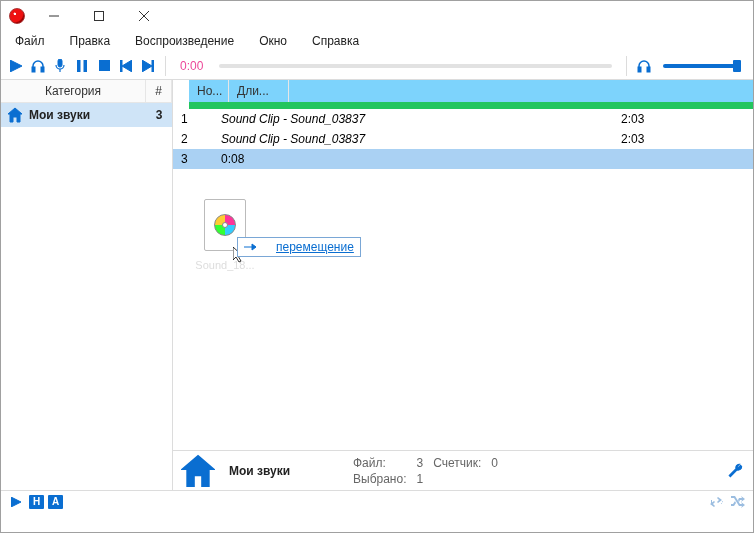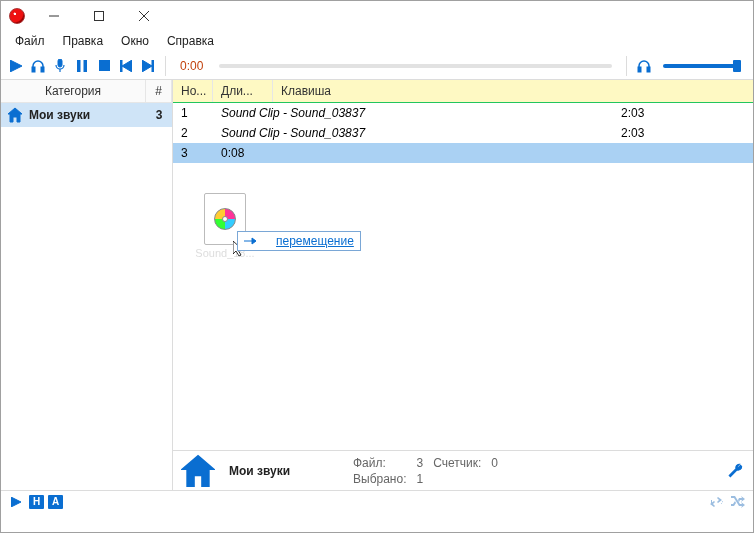--- a/index.html
+++ b/index.html
@@ -1,60 +1,60 @@
 <!DOCTYPE html>
 <html><head>
 <meta charset="utf-8">
 <style>
 * { box-sizing: border-box; margin: 0; padding: 0; font-family: "Segoe UI", Tahoma, sans-serif; font-size: 12px; }
 body { background: #fff; width: 754px; height: 533px; overflow: hidden; border: 1px solid #a0a0a0; }
 .titlebar { height: 30px; display: flex; align-items: center; padding: 0 2px 0 8px; background: #fff; }
 .titlebar .logo { width: 16px; height: 16px; border-radius: 50%; background: radial-gradient(circle at 35% 35%, #fff 0 10%, #e11 12% 60%, #900 70%); margin-right: 6px; border:1px solid #a33;}
 .titlebar .title { flex: 1; color: #333; }
 .titlebar .winbtn { width: 45px; height: 30px; display: flex; align-items: center; justify-content: center; color: #333; }
-.menubar { display: flex; gap: 2px; padding: 0 6px; height: 21px; align-items: center; border-bottom: 1px solid transparent; }
+.menubar { display: flex; gap: 9px; padding: 0 6px; height: 21px; align-items: center; border-bottom: 1px solid transparent; }
 .menubar .mitem { padding: 2px 8px; color: #222; }
 .toolbar { display: flex; align-items: center; height: 28px; padding: 0 6px; border-bottom: 1px solid #dcdcdc; gap: 4px; }
 .tb-icon { width: 18px; height: 18px; display: flex; align-items: center; justify-content: center; color: #0a6ed1; cursor: pointer; }
 .tb-sep { width: 1px; height: 20px; background: #dcdcdc; margin: 0 4px; }
-.time-label { color: #c2410c; padding: 0 6px; min-width:34px; }
+.time-label { color: #ec4899; padding: 0 6px; min-width:34px; }
 .progress { flex: 1; height: 4px; background: #e2e2e2; border-radius: 2px; margin: 0 6px; position: relative; }
 .vol-wrap { display: flex; align-items: center; gap: 4px; }
 .vol-track { width: 78px; height: 4px; background: #0a6ed1; border-radius: 2px; position: relative; margin: 0 6px; }
 .vol-thumb { position: absolute; right: 0; top: -4px; width: 8px; height: 12px; background: #0a6ed1; border-radius: 1px; }
 .main { display: flex; height: 410px; }
 .sidebar { width: 172px; border-right: 1px solid #dcdcdc; display: flex; flex-direction: column; }
 .sb-header { display: flex; border-bottom: 1px solid #e6e6e6; background: #fafafa; }
 .sb-hcol { padding: 4px 8px; color: #333; border-right: 1px solid #e6e6e6; }
 .sb-hcol.cat { flex: 1; text-align: center; }
 .sb-hcol.num { width: 26px; text-align: center; }
 .sb-row { display: flex; align-items: center; height: 24px; background: #cfe4f7; }
 .sb-row .home { width: 16px; height: 16px; margin: 0 6px; }
 .sb-row .name { flex: 1; font-weight: bold; color: #222; }
 .sb-row .count { width: 26px; text-align: center; color: #222; font-weight: bold; }
 .content { flex: 1; display: flex; flex-direction: column; position: relative; }
-.ct-header { display: flex; border-bottom: 1px solid #22c55e; background: #fef9c3; }
+.ct-header { display: flex; border-bottom: 7px solid #22c55e; background: #7dd3fc; margin-left: 16px; }
 .ct-hcol { padding: 4px 8px; color: #333; border-right: 1px solid #e6e6e6; }
 .ct-hcol.no { width: 40px; }
 .ct-hcol.tag { flex: 1; }
 .ct-hcol.dur { width: 60px; }
 .ct-hcol.key { width: 80px; border-right: none; }
 .ct-rows { position: relative; flex:1; }
 .ct-row { display: flex; align-items: center; height: 20px; }
 .ct-row.sel { background: #aad1f3; }
 .ct-row .c-no { width: 40px; padding: 0 8px; }
 .ct-row .c-tag { flex: 1; padding: 0 8px; font-style: italic; }
 .ct-row .c-dur { width: 60px; padding: 0 8px; }
 .ct-row .c-key { width: 80px; padding: 0 8px; }
 .drag-ghost { position: absolute; left: 22px; top: 90px; width: 60px; text-align:center; pointer-events:none;}
 .drag-ghost .file-icon { width: 42px; height: 52px; margin:0 auto; background:#fff; border:1px solid #bbb; border-radius:2px; display:flex; align-items:center; justify-content:center;}
 .drag-ghost .disc { width:22px; height:22px; border-radius:50%; background: conic-gradient(#f39 0 90deg, #3cf 90deg 180deg, #3f3 180deg 270deg, #fc3 270deg 360deg); border:1px solid #888; position:relative;}
 .drag-ghost .disc::after { content:""; position:absolute; inset:7px; background:#fff; border-radius:50%; border:1px solid #888;}
 .drag-ghost .cursor { position:absolute; left:38px; top:48px; }
-.drag-ghost .fname { color:#ddd; font-size:11px; margin-top:2px; white-space:nowrap; overflow:hidden; text-overflow:ellipsis;}
+.drag-ghost .fname { color:#ddd; font-size:11px; margin-top:8px; white-space:nowrap; overflow:hidden; text-overflow:ellipsis;}
 .drag-tip { position:absolute; left:64px; top:128px; background:#fff; border:1px solid #7aa7d6; padding:2px 6px; color:#0a6ed1; display:flex; align-items:center; gap:20px; font-size:11px;text-decoration:underline;}
 .infobar { height: 40px; border-top: 1px solid #dcdcdc; display: flex; align-items: center; padding: 0 8px; gap: 14px; }
 .infobar .big-home { width: 34px; height: 34px; }
 .infobar .ib-title { font-weight: bold; color: #222; min-width:110px; }
 .infobar .ib-stats { display: grid; grid-template-columns: auto auto auto auto; column-gap: 10px; row-gap: 2px; color: #666; }
 .infobar .wrench { margin-left: auto; color: #0a6ed1; width:18px; height:18px;}
 .bottombar { height: 22px; border-top: 1px solid #dcdcdc; display: flex; align-items: center; padding: 0 6px; gap: 4px; }
 .bottombar .right { margin-left: auto; display: flex; gap: 4px; }
 .badge { width: 15px; height: 14px; background: #0a6ed1; color: #fff; font-size: 10px; font-weight: bold; display: flex; align-items: center; justify-content: center; border-radius: 1px; }
 svg { display: block; }
@@ -79,20 +79,21 @@
       <svg width="10" height="10">
         <line x1="0" y1="0" x2="10" y2="10" stroke="#333"></line>
         <line x1="10" y1="0" x2="0" y2="10" stroke="#333"></line>
       </svg>
     </div>
 </div>
 
 <div class="menubar">
   <div class="mitem">Файл</div>
   <div class="mitem">Правка</div>
+  <div class="mitem">Воспроизведение</div>
   <div class="mitem">Окно</div>
   <div class="mitem">Справка</div>
 </div>
 
 <div class="toolbar">
   <div class="tb-icon">
       <svg width="12" height="12">
         <polygon points="0,0 12,6 0,12" class="blue"></polygon>
       </svg>
     </div>
@@ -164,21 +165,20 @@
         </svg>
       <span class="name">Мои звуки</span>
       <span class="count">3</span>
     </div>
   </div>
 
   <div class="content">
     <div class="ct-header">
       <div class="ct-hcol no">Но...</div>
       <div class="ct-hcol dur">Дли...</div>
-      <div class="ct-hcol key">Клавиша</div>
     </div>
     <div class="ct-rows">
       <div class="ct-row">
         <div class="c-no">1</div>
         <div class="c-tag">Sound Clip - Sound_03837</div>
         <div class="c-dur">2:03</div>
         <div class="c-key"></div>
       </div>
       <div class="ct-row">
         <div class="c-no">2</div>

